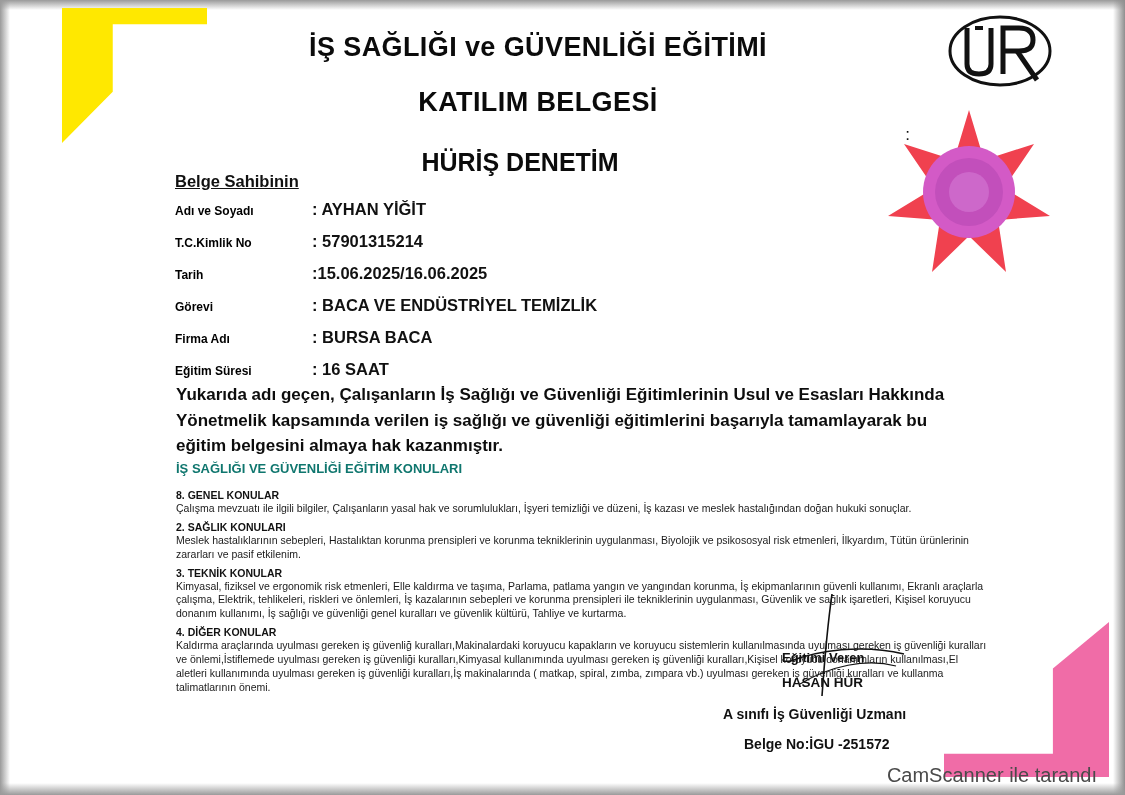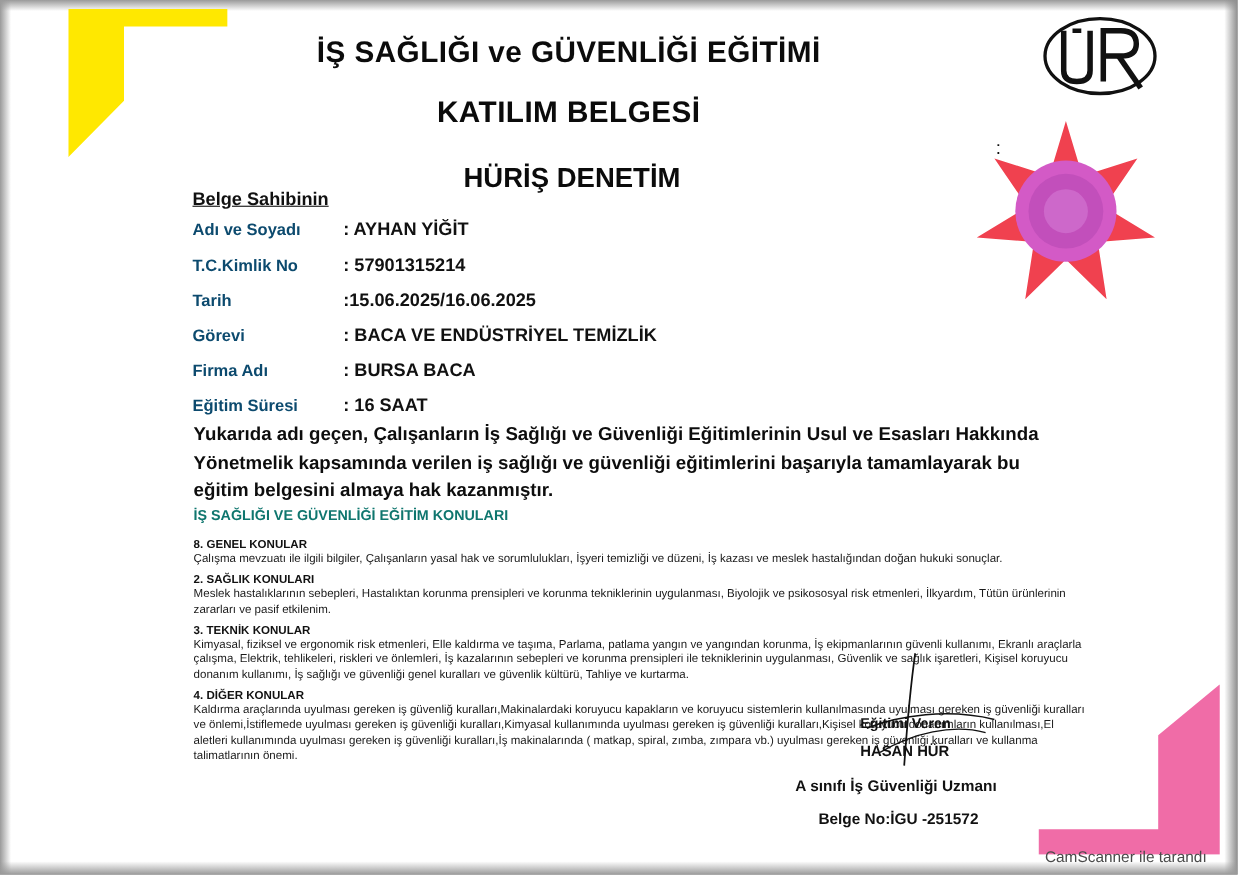--- a/index.html
+++ b/index.html
@@ -70,21 +70,21 @@
     position: absolute;
     right: 215px; top: 126px;
     font-size: 17px;
     color: #111;
     line-height: 1;
   }
 
   
   .title-block {
     position: absolute;
-    left: 172px; top: 32px;
+    left: 193px; top: 32px;
     width: 690px;
     text-align: center;
   }
   .title1, .title2 {
     font-weight: bold;
     letter-spacing: .4px;
     color: #0b0b0b;
   }
   .title1 { font-size: 27px; }
   .title2 { font-size: 27px; margin-top: 24px; }
@@ -113,23 +113,23 @@
     left: 175px; top: 200px;
     width: 640px;
   }
   .field-row {
     display: flex;
     align-items: baseline;
     height: 32px;
   }
   .field-label {
     width: 137px;
-    font-size: 15px;
-    font-weight: bold;
-    color: #0c4a6e;
+    font-size: 12px;
+    font-weight: bold;
+    color: #000000;
   }
   .field-value {
     font-size: 16.5px;
     font-weight: bold;
     color: #111;
     white-space: pre;
   }
 
   
   .paragraph {
@@ -200,21 +200,21 @@
   .signature-stroke {
     position: absolute;
     left: 770px; top: 592px;
     width: 150px; height: 110px;
     pointer-events: none;
   }
 
   .watermark {
     position: absolute;
     right: 28px; bottom: 8px;
-    font-size: 14px;
+    font-size: 20px;
     color: #4a4a4a;
     text-align: right;
   }
 </style>
 </head>
 <body>
 
 <div class="page">
 
   <div class="edge-top"></div>

